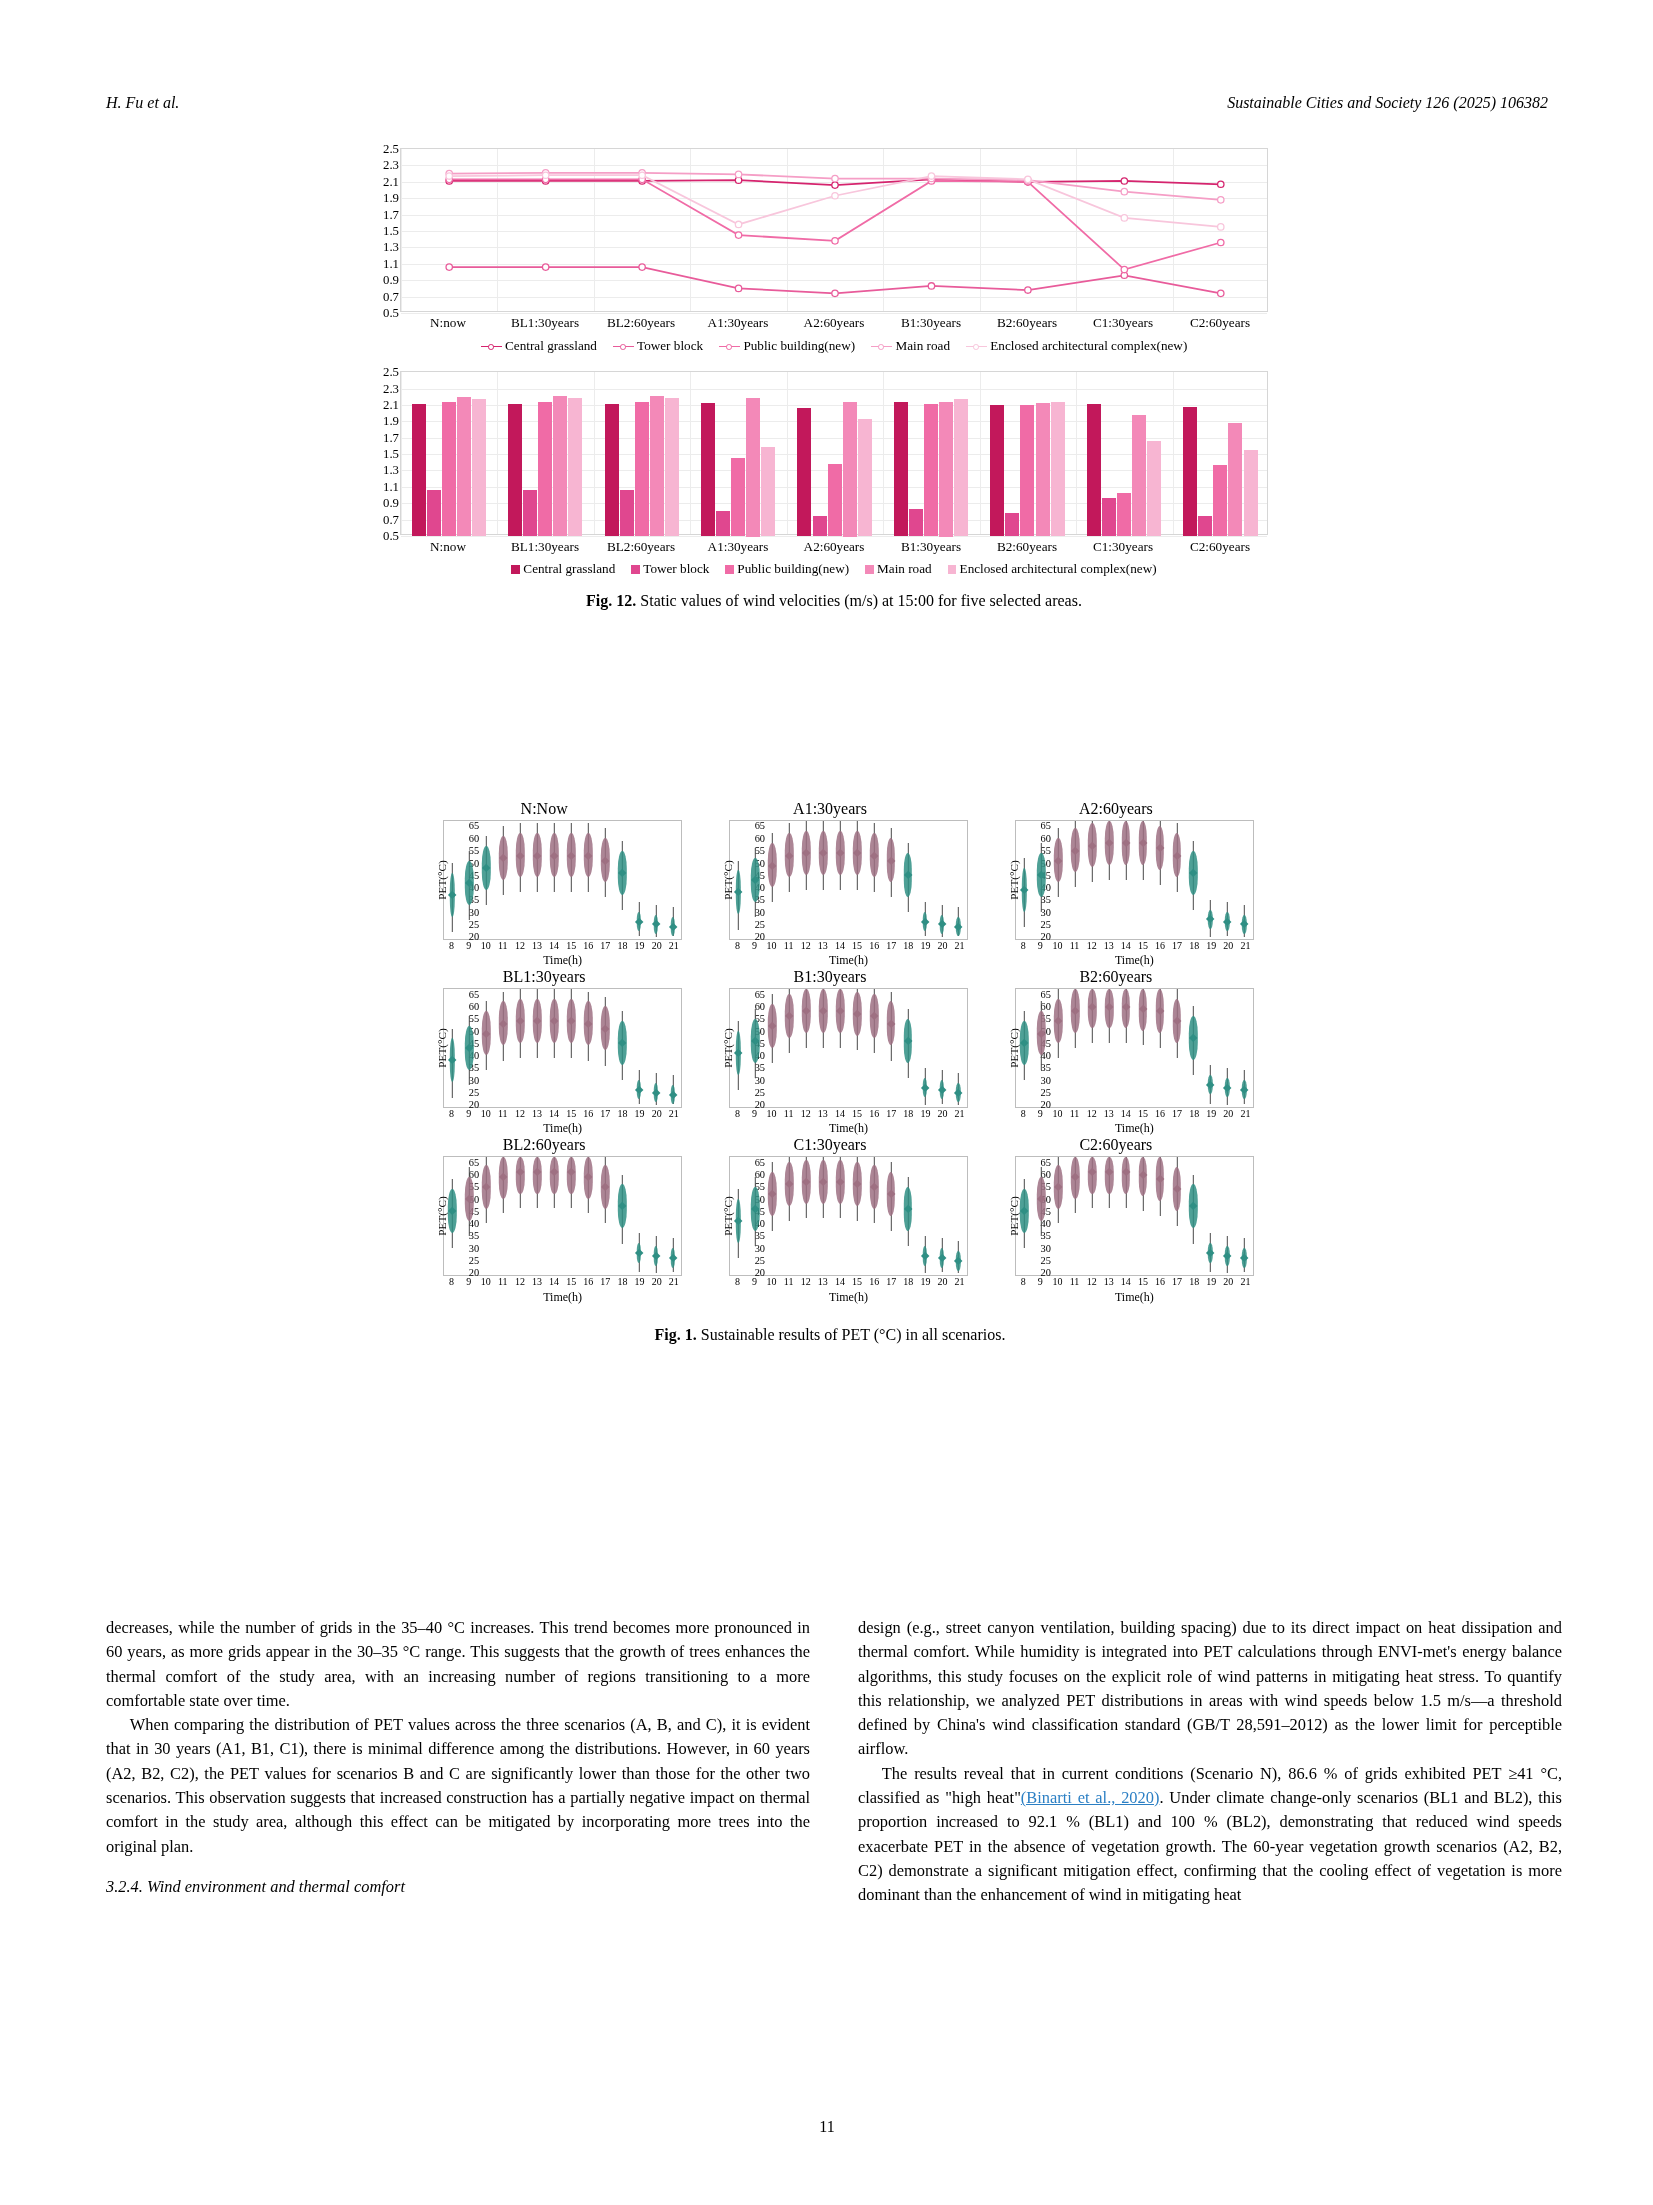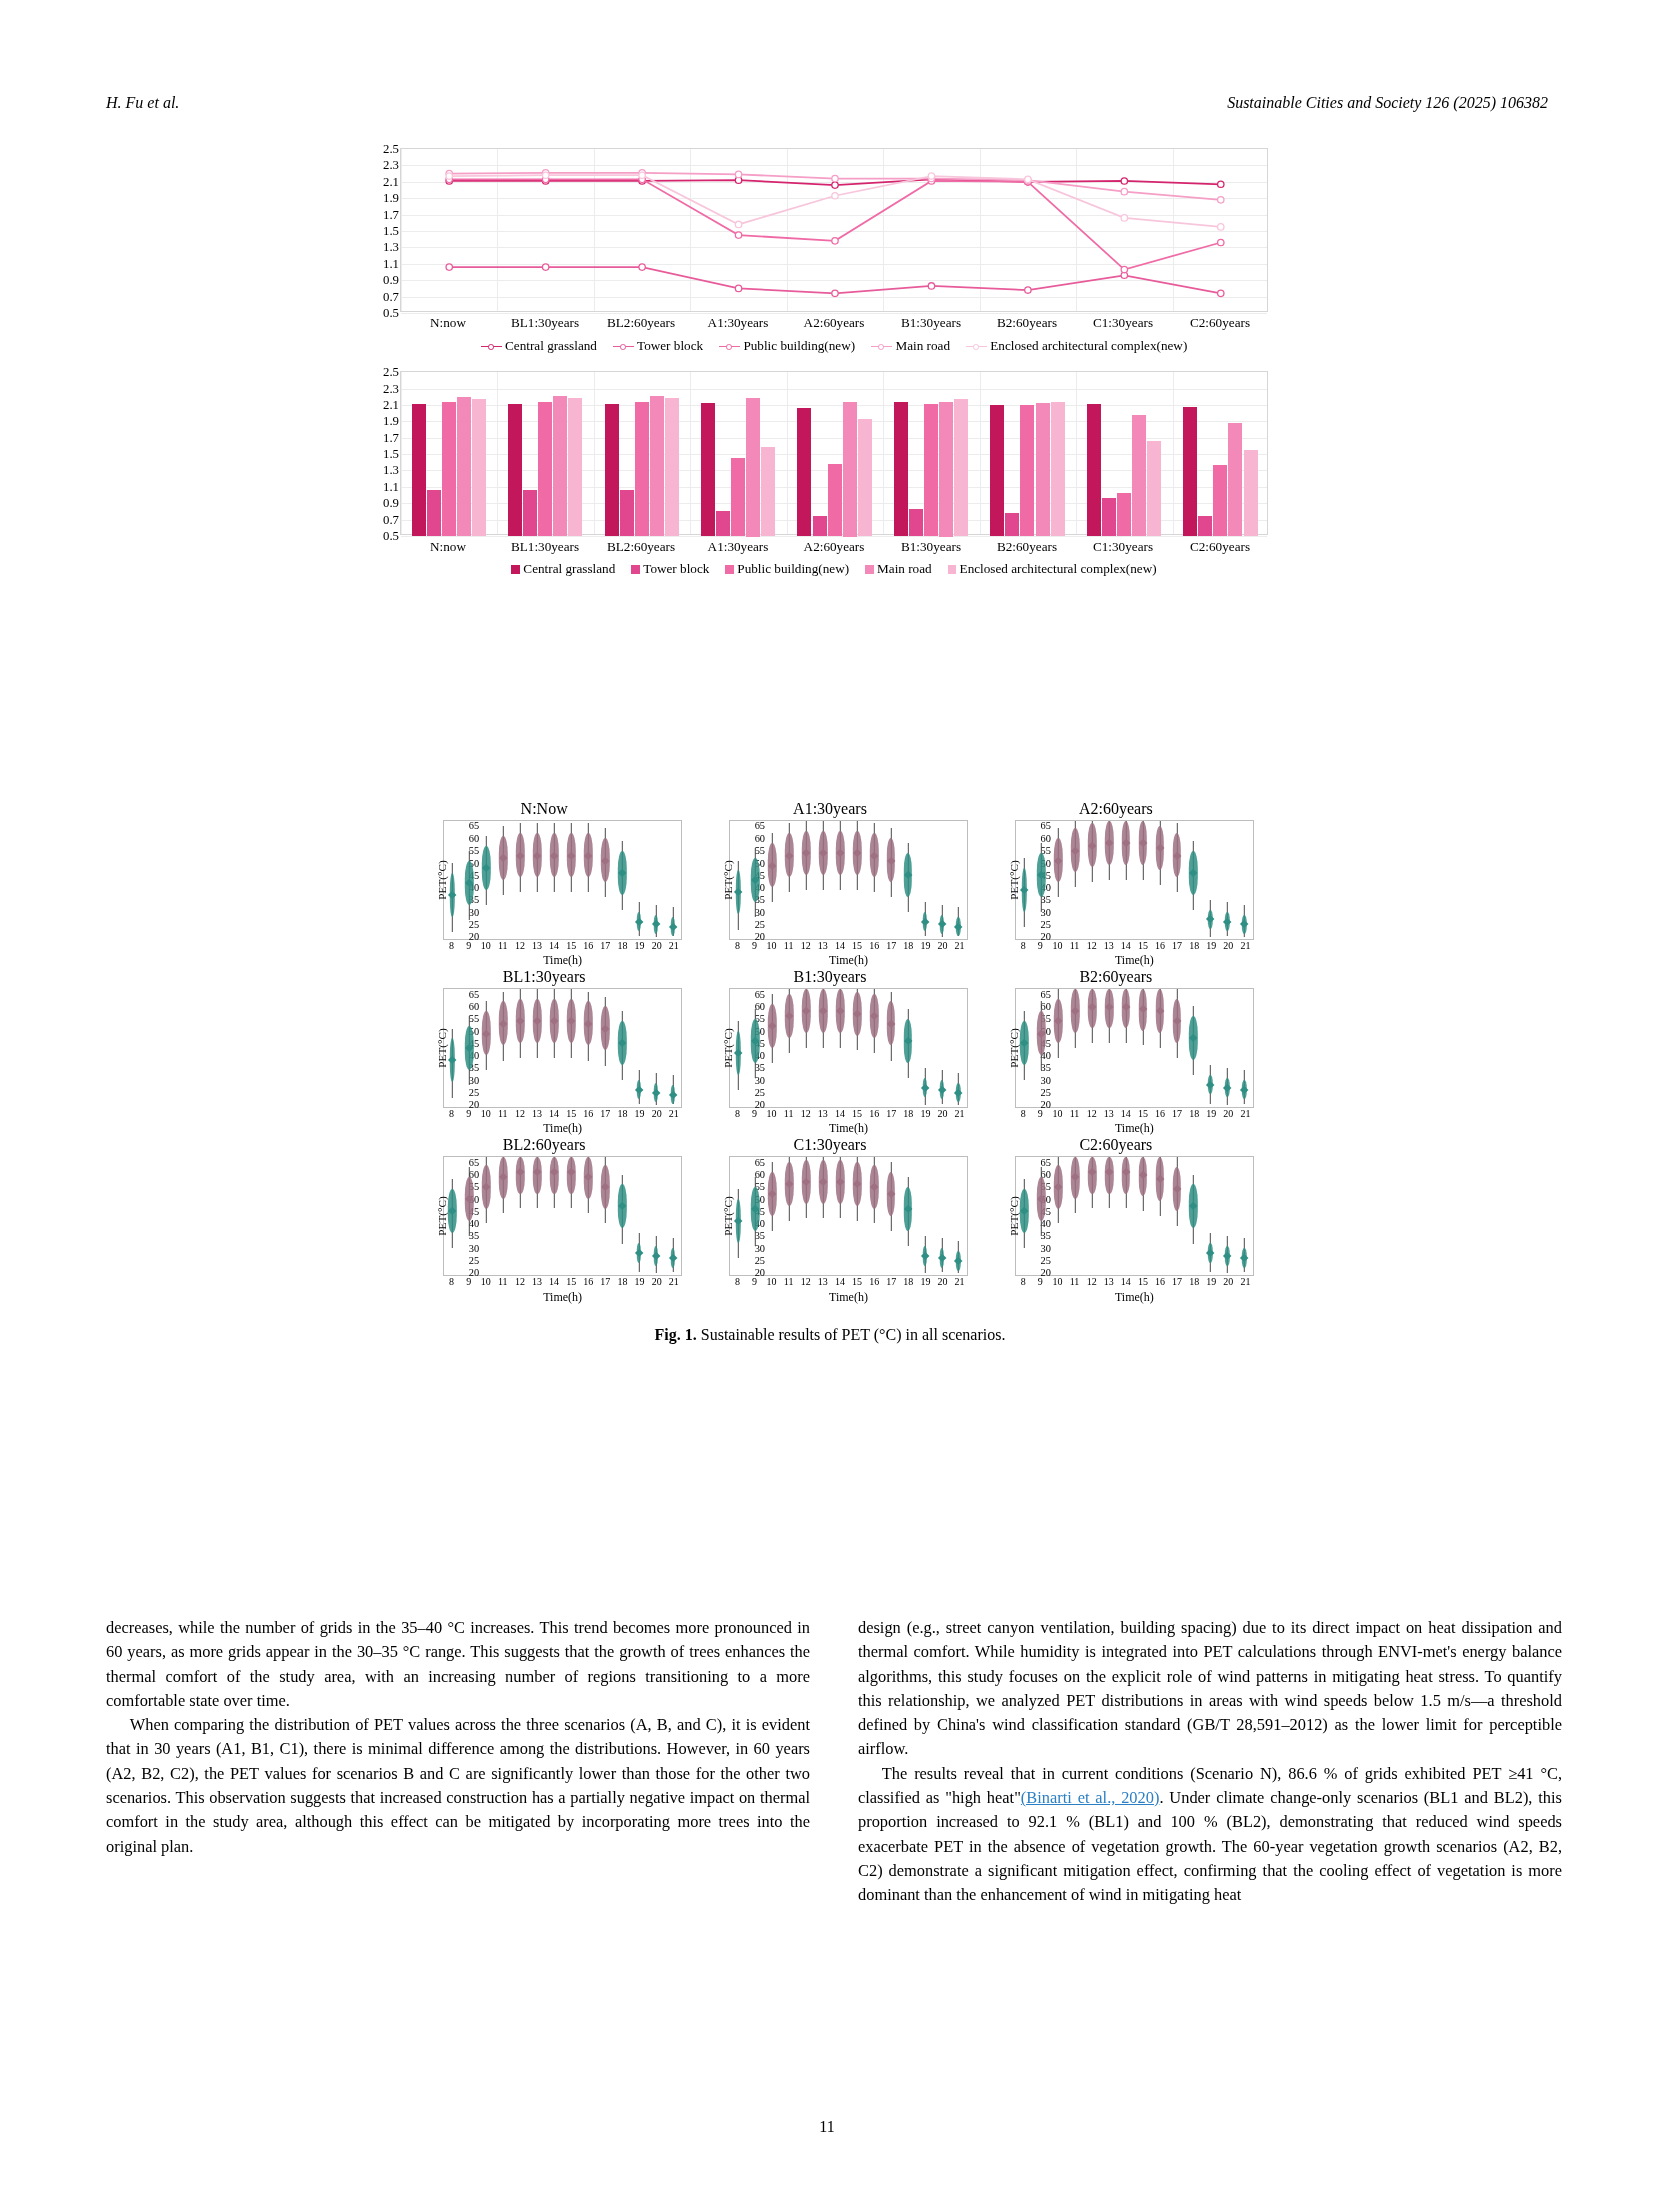--- a/index.html
+++ b/index.html
@@ -277,20 +277,24 @@
           <span style="left: 338px;">A1:30years</span>
           <span style="left: 434px;">A2:60years</span>
           <span style="left: 531px;">B1:30years</span>
           <span style="left: 627px;">B2:60years</span>
           <span style="left: 723px;">C1:30years</span>
           <span style="left: 820px;">C2:60years</span>
         </div>
       <div class="legend" id="bar-legend"><span class="item"><span class="swatch-box" style="background: rgb(194, 24, 91);"></span><span>Central grassland</span></span><span class="item"><span class="swatch-box" style="background: rgb(224, 71, 143);"></span><span>Tower block</span></span><span class="item"><span class="swatch-box" style="background: rgb(240, 107, 166);"></span><span>Public building(new)</span></span><span class="item"><span class="swatch-box" style="background: rgb(243, 137, 184);"></span><span>Main road</span></span><span class="item"><span class="swatch-box" style="background: rgb(247, 181, 210);"></span><span>Enclosed architectural complex(new)</span></span></div>
     </div>
 
+    <div class="fig-caption">
+      <b>Fig. 12.</b>
+      <span>Static values of wind velocities (m/s) at 15:00 for five selected areas.</span>
+    </div>
   </div>
 
   <div class="fig13">
     <div class="grid9" id="violin-grid">
         <div class="panel">
           <div class="panel-title">N:Now</div>
           <div class="panel-plot">
             <div class="panel-ylab">PET(°C)</div>
             <div class="panel-yticks">
               <span style="top: 115px;">20</span>
@@ -1254,20 +1258,21 @@
       </div>
     <div class="fig-caption" style="margin-top:21px;">
       <b>Fig. 1.</b>
       <span>Sustainable results of PET (°C) in all scenarios.</span>
     </div>
   </div>
 
   <div class="col colL">
     <p class="first">decreases, while the number of grids in the 35–40 °C increases. This trend becomes more pronounced in 60 years, as more grids appear in the 30–35 °C range. This suggests that the growth of trees enhances the thermal comfort of the study area, with an increasing number of regions transitioning to a more comfortable state over time.</p>
     <p>When comparing the distribution of PET values across the three scenarios (A, B, and C), it is evident that in 30 years (A1, B1, C1), there is minimal difference among the distributions. However, in 60 years (A2, B2, C2), the PET values for scenarios B and C are significantly lower than those for the other two scenarios. This observation suggests that increased construction has a partially negative impact on thermal comfort in the study area, although this effect can be mitigated by incorporating more trees into the original plan.</p>
+    <h4>3.2.4.  Wind environment and thermal comfort</h4>
   </div>
 
   <div class="col colR">
     <p class="first">design (e.g., street canyon ventilation, building spacing) due to its direct impact on heat dissipation and thermal comfort. While humidity is integrated into PET calculations through ENVI-met's energy balance algorithms, this study focuses on the explicit role of wind patterns in mitigating heat stress. To quantify this relationship, we analyzed PET distributions in areas with wind speeds below 1.5 m/s—a threshold defined by China's wind classification standard (GB/T 28,591–2012) as the lower limit for perceptible airflow.</p>
     <p><span>The results reveal that in current conditions (Scenario N), 86.6 % of grids exhibited PET ≥41 °C, classified as "high heat"</span><a class="link" href="#">(Binarti et al., 2020)</a><span>. Under climate change-only scenarios (BL1 and BL2), this proportion increased to 92.1 % (BL1) and 100 % (BL2), demonstrating that reduced wind speeds exacerbate PET in the absence of vegetation growth. The 60-year vegetation growth scenarios (A2, B2, C2) demonstrate a significant mitigation effect, confirming that the cooling effect of vegetation is more dominant than the enhancement of wind in mitigating heat</span></p>
   </div>
 
   <div class="pageno">11</div>
 </div>
 

